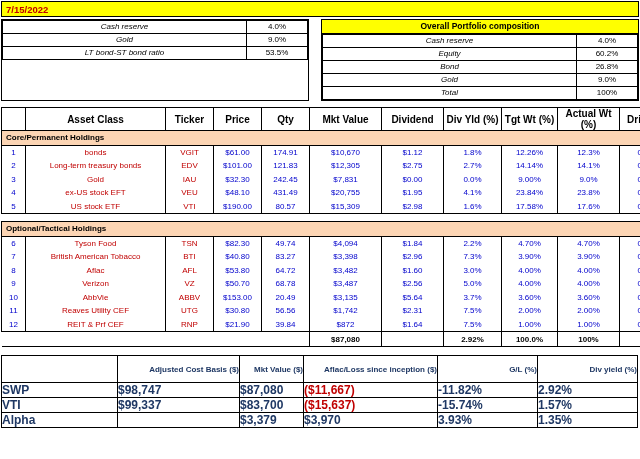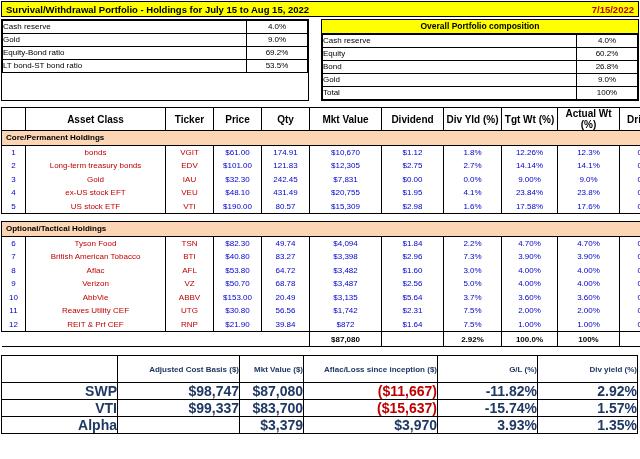--- a/index.html
+++ b/index.html
@@ -34,21 +34,21 @@
   .toprow{display:flex;gap:0;margin-top:2px;padding:0 1px;}
   .panel{border:1px solid #000;box-sizing:border-box;}
   .panel .hdr{
     background:#ffff00;font-weight:bold;text-align:center;
     font-size:8.5px;border-bottom:1px solid #000;height:13px;line-height:13px;
   }
   .kv{width:100%;}
   .kv td{
     border:1px solid #000;height:12px;line-height:12px;font-size:8px;
   }
-  .kv td.lbl{}
+  .kv td.lbl{text-align:center;font-style:italic;}
   .kv td.val{text-align:center;width:60px;}
 
   .panelLeft{width:308px;}
   .panelSpacer{flex:1;}
   .panelRight{width:318px;}
 
   
   .holdings{
     width:636px;margin:6px 1px 0 1px;
     table-layout:fixed;
@@ -80,52 +80,47 @@
   }
   .perf .title td{
     background:#ffff00;font-weight:bold;text-align:center;font-size:8.5px;
     height:14px;border:1px solid #000;
   }
   .perf th{
     font-weight:bold;font-size:8px;color:#1f3864;text-align:right;
     border:1px solid #000;height:26px;vertical-align:middle;
   }
   .perf td{
-    font-size:14px;text-align:right;border:1px solid #000;height:14px;
+    font-size:12px;text-align:left;border:1px solid #000;height:14px;
   }
   .perf td.rowlbl{font-weight:bold;color:#1f3864;}
   .perf td.v{font-weight:bold;color:#1f3864;}
   .perf td.neg{font-weight:bold;color:#c00000;}
 </style>
 </head>
 <body>
 
 <div class="page">
 
   <div class="titlebar">
-    <span class="t">Survival/Withdrawal Portfolio - Holdings for July 15 to Aug 15, 2022</span>
     <span class="d">7/15/2022</span>
   </div>
 
   <div class="toprow">
 
     <div class="panel panelLeft">
       <table class="kv">
         <tbody>
             <tr>
           <td class="lbl">Cash reserve</td>
           <td class="val">4.0%</td>
         </tr>
         <tr>
           <td class="lbl">Gold</td>
           <td class="val">9.0%</td>
-        </tr>
-        <tr>
-          <td class="lbl">Equity-Bond ratio</td>
-          <td class="val">69.2%</td>
         </tr>
         <tr>
           <td class="lbl">LT bond-ST bond ratio</td>
           <td class="val">53.5%</td>
         </tr>
       </tbody>
         </table>
     </div>
 
     <div class="panelSpacer"></div>

